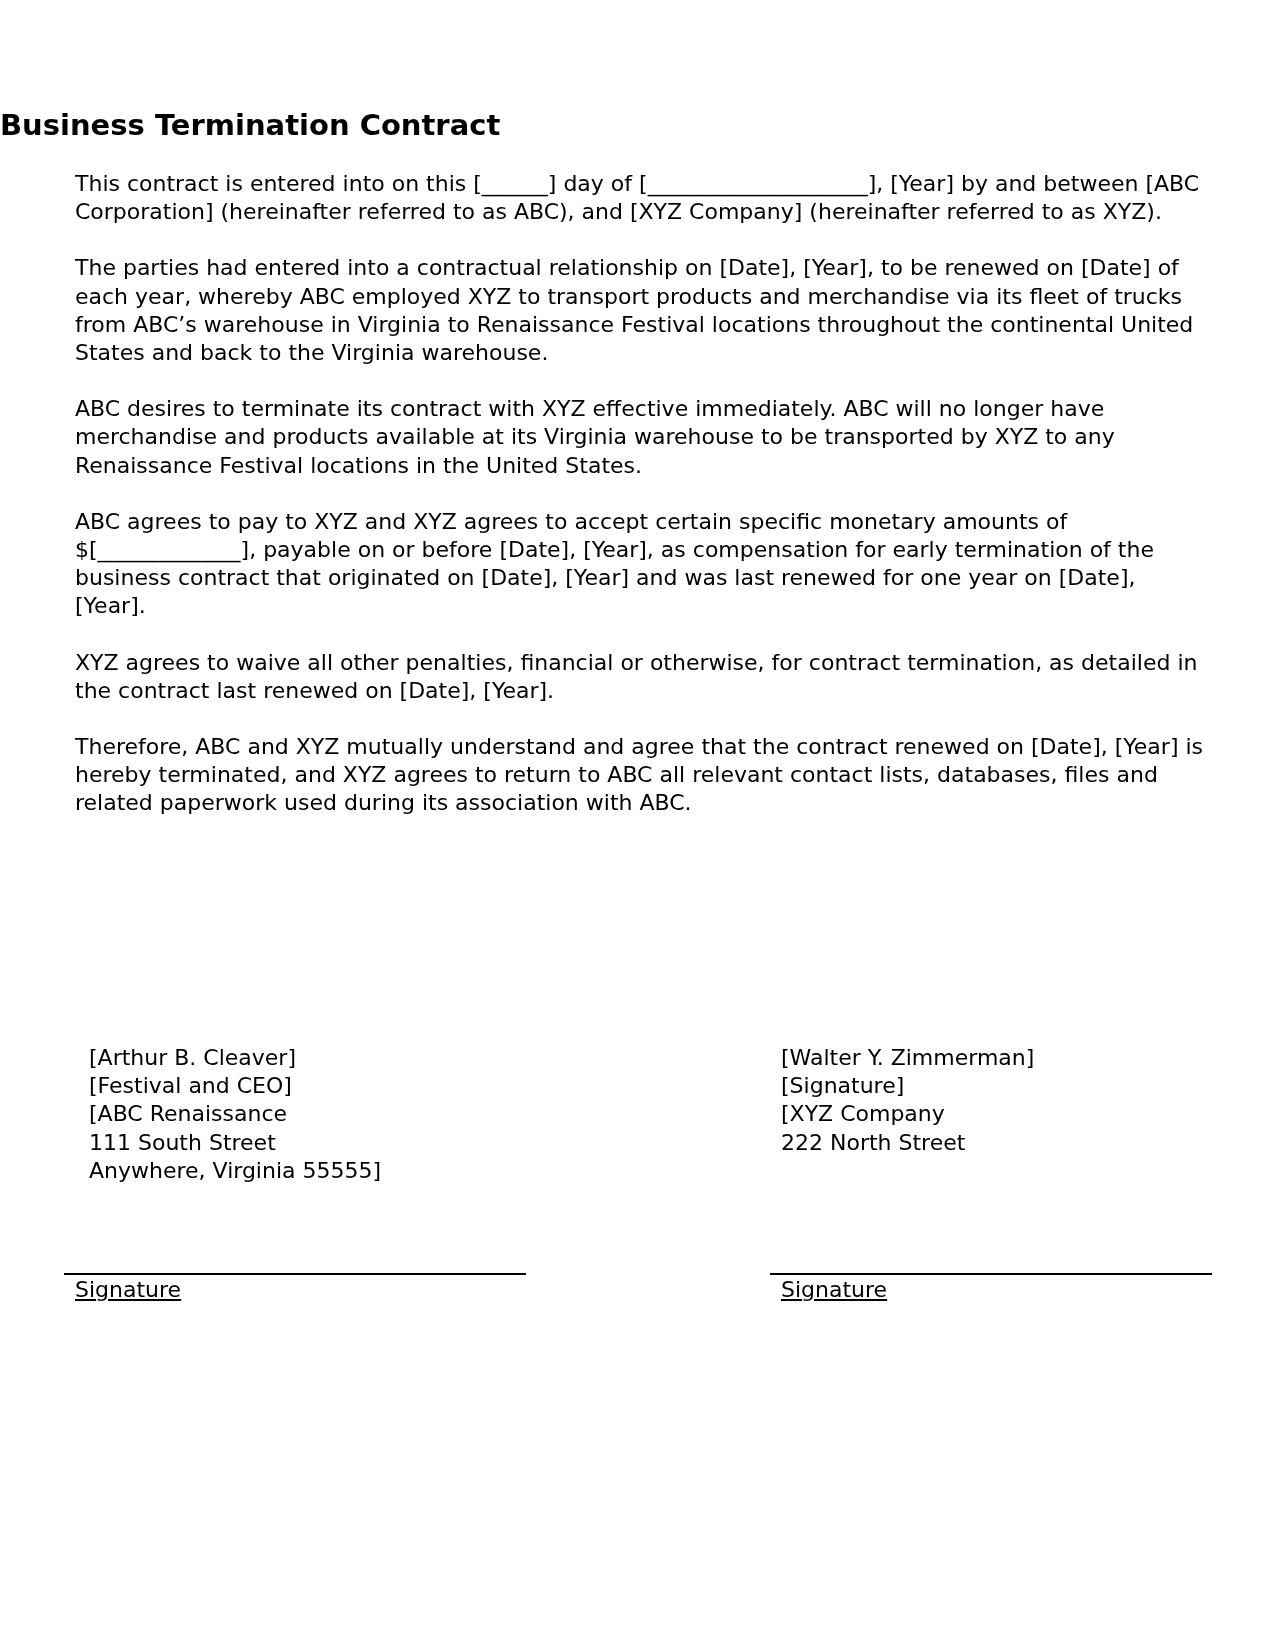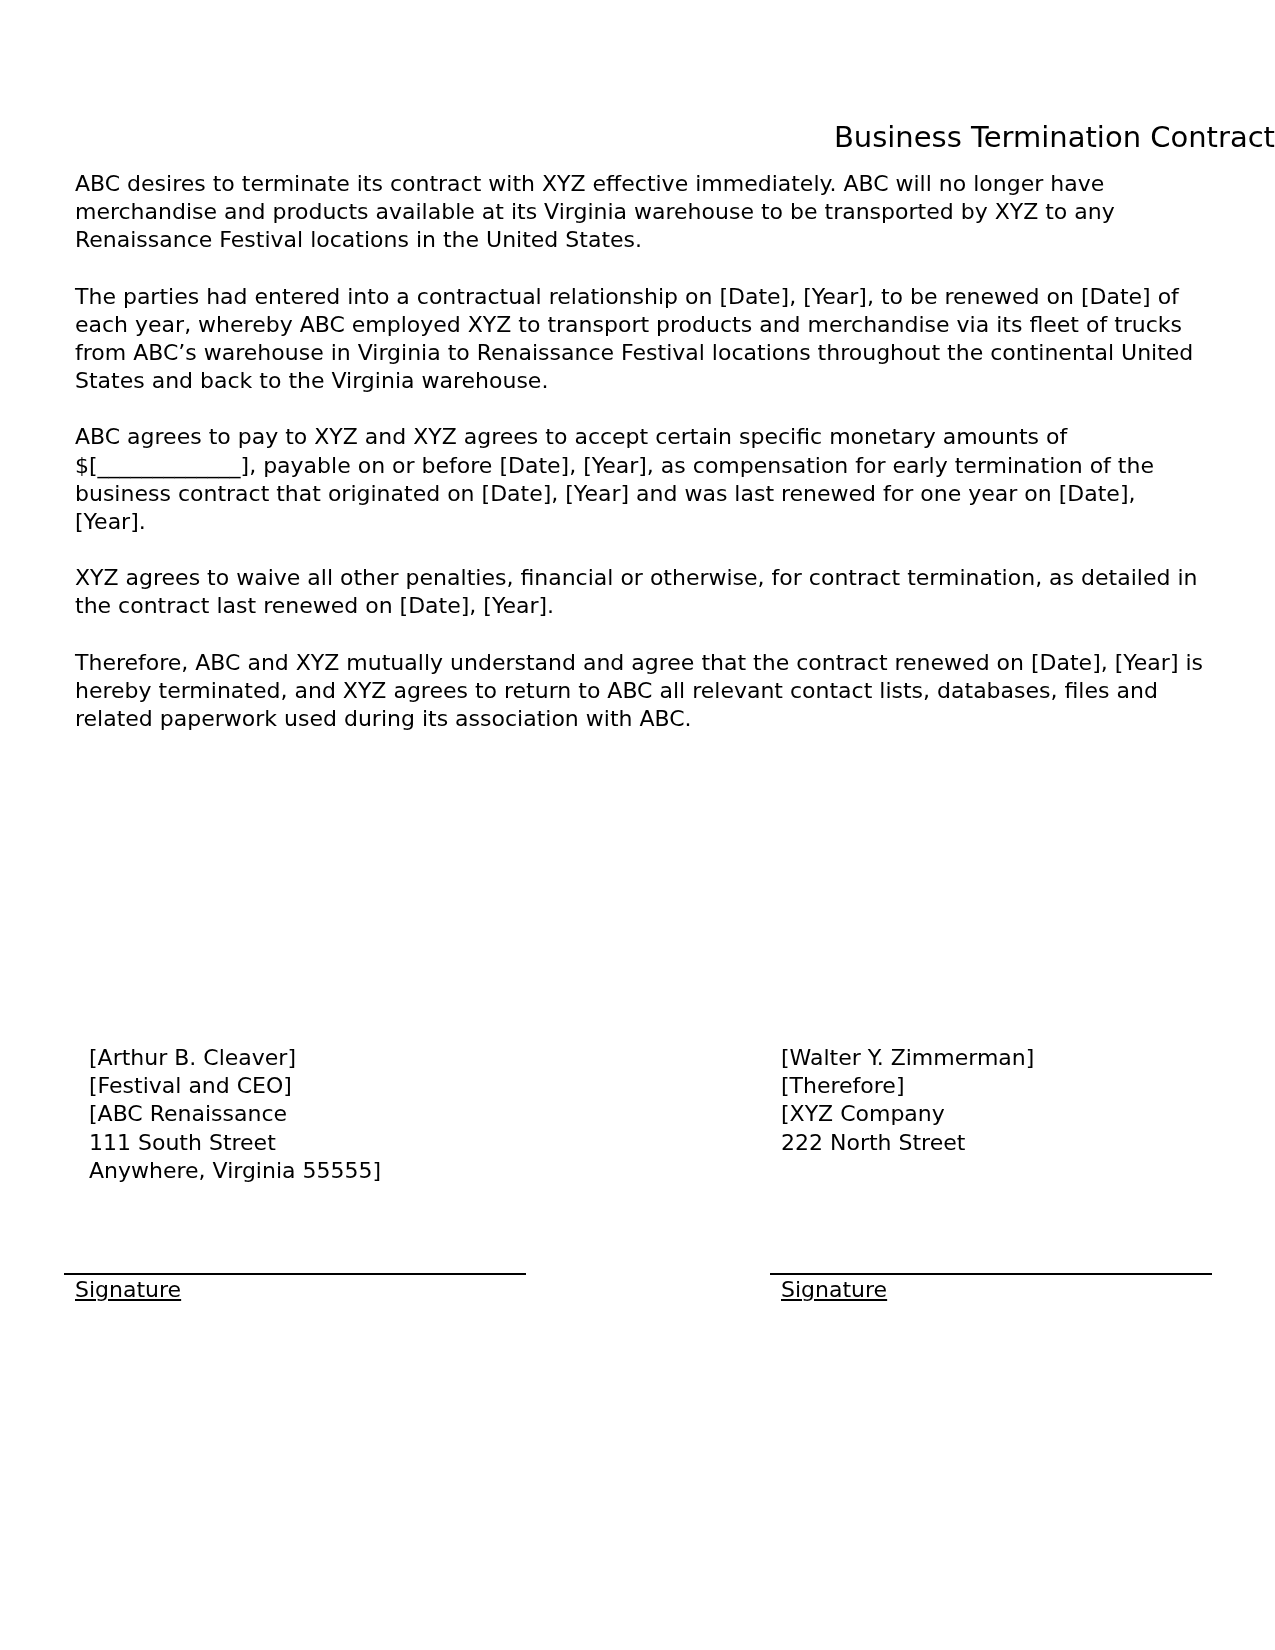--- a/index.html
+++ b/index.html
@@ -1,55 +1,56 @@
 <!DOCTYPE html>
 <html><head>
 <meta charset="utf-8">
 <style>
   html, body { margin: 0; padding: 0; background: #ffffff; }
   body { width: 1275px; height: 1650px; position: relative; overflow: hidden;
          font-family: "DejaVu Sans", sans-serif; color: #000; }
-  .title { position: absolute; top: 120px; left: 0; width: 1275px; text-align: right;
-           font-weight: normal; font-size: 29px; }
+  .title { position: absolute; top: 108px; left: 0; width: 1275px; text-align: left;
+           font-weight: bold; font-size: 29px; }
   .body { position: absolute; top: 170px; left: 75px; width: 1130px; font-size: 22px; line-height: 28.2px; }
   .para { margin: 0 0 28px 0; }
   .sig-block { position: absolute; top: 1044px; font-size: 22px; line-height: 28.2px; }
   .sig-left { left: 89px; }
   .sig-right { left: 781px; }
   .sig-line { position: absolute; top: 1273px; height: 0; border-top: 2px solid #000; }
   .sig-line-left { left: 64px; width: 462px; }
   .sig-line-right { left: 770px; width: 442px; }
   .sig-label { position: absolute; top: 1277px; font-size: 22px; text-decoration: underline; }
   .sig-label-left { left: 75px; }
   .sig-label-right { left: 781px; }
 </style>
 </head>
 <body>
 
 <div class="title">Business Termination Contract</div>
 
 <div class="body">
+  <p class="para">This contract is entered into on this [______] day of [____________________], [Year] by and between [ABC Corporation] (hereinafter referred to as ABC), and [XYZ Company] (hereinafter referred to as XYZ).</p>
+  <p class="para">The parties had entered into a contractual relationship on [Date], [Year], to be renewed on [Date] of each year, whereby ABC employed XYZ to transport products and merchandise via its fleet of trucks from ABC’s warehouse in Virginia to Renaissance Festival locations throughout the continental United States and back to the Virginia warehouse.</p>
   <p class="para">ABC desires to terminate its contract with XYZ effective immediately. ABC will no longer have merchandise and products available at its Virginia warehouse to be transported by XYZ to any Renaissance Festival locations in the United States.</p>
-  <p class="para">The parties had entered into a contractual relationship on [Date], [Year], to be renewed on [Date] of each year, whereby ABC employed XYZ to transport products and merchandise via its fleet of trucks from ABC’s warehouse in Virginia to Renaissance Festival locations throughout the continental United States and back to the Virginia warehouse.</p>
   <p class="para">ABC agrees to pay to XYZ and XYZ agrees to accept certain specific monetary amounts of $[_____________], payable on or before [Date], [Year], as compensation for early termination of the business contract that originated on [Date], [Year] and was last renewed for one year on [Date], [Year].</p>
   <p class="para">XYZ agrees to waive all other penalties, financial or otherwise, for contract termination, as detailed in the contract last renewed on [Date], [Year].</p>
   <p class="para">Therefore, ABC and XYZ mutually understand and agree that the contract renewed on [Date], [Year] is hereby terminated, and XYZ agrees to return to ABC all relevant contact lists, databases, files and related paperwork used during its association with ABC.</p>
 </div>
 
 <div class="sig-block sig-left">
   <div>[Arthur B. Cleaver]</div>
   <div>[Festival and CEO]</div>
   <div>[ABC Renaissance</div>
   <div>111 South Street</div>
   <div>Anywhere, Virginia 55555]</div>
 </div>
 
 <div class="sig-block sig-right">
   <div>[Walter Y. Zimmerman]</div>
-  <div>[Therefore]</div>
+  <div>[Signature]</div>
   <div>[XYZ Company</div>
   <div>222 North Street</div>
 </div>
 
 <div class="sig-line sig-line-left"></div>
 <div class="sig-line sig-line-right"></div>
 <div class="sig-label sig-label-left">Signature</div>
 <div class="sig-label sig-label-right">Signature</div>
 
 </body></html>

